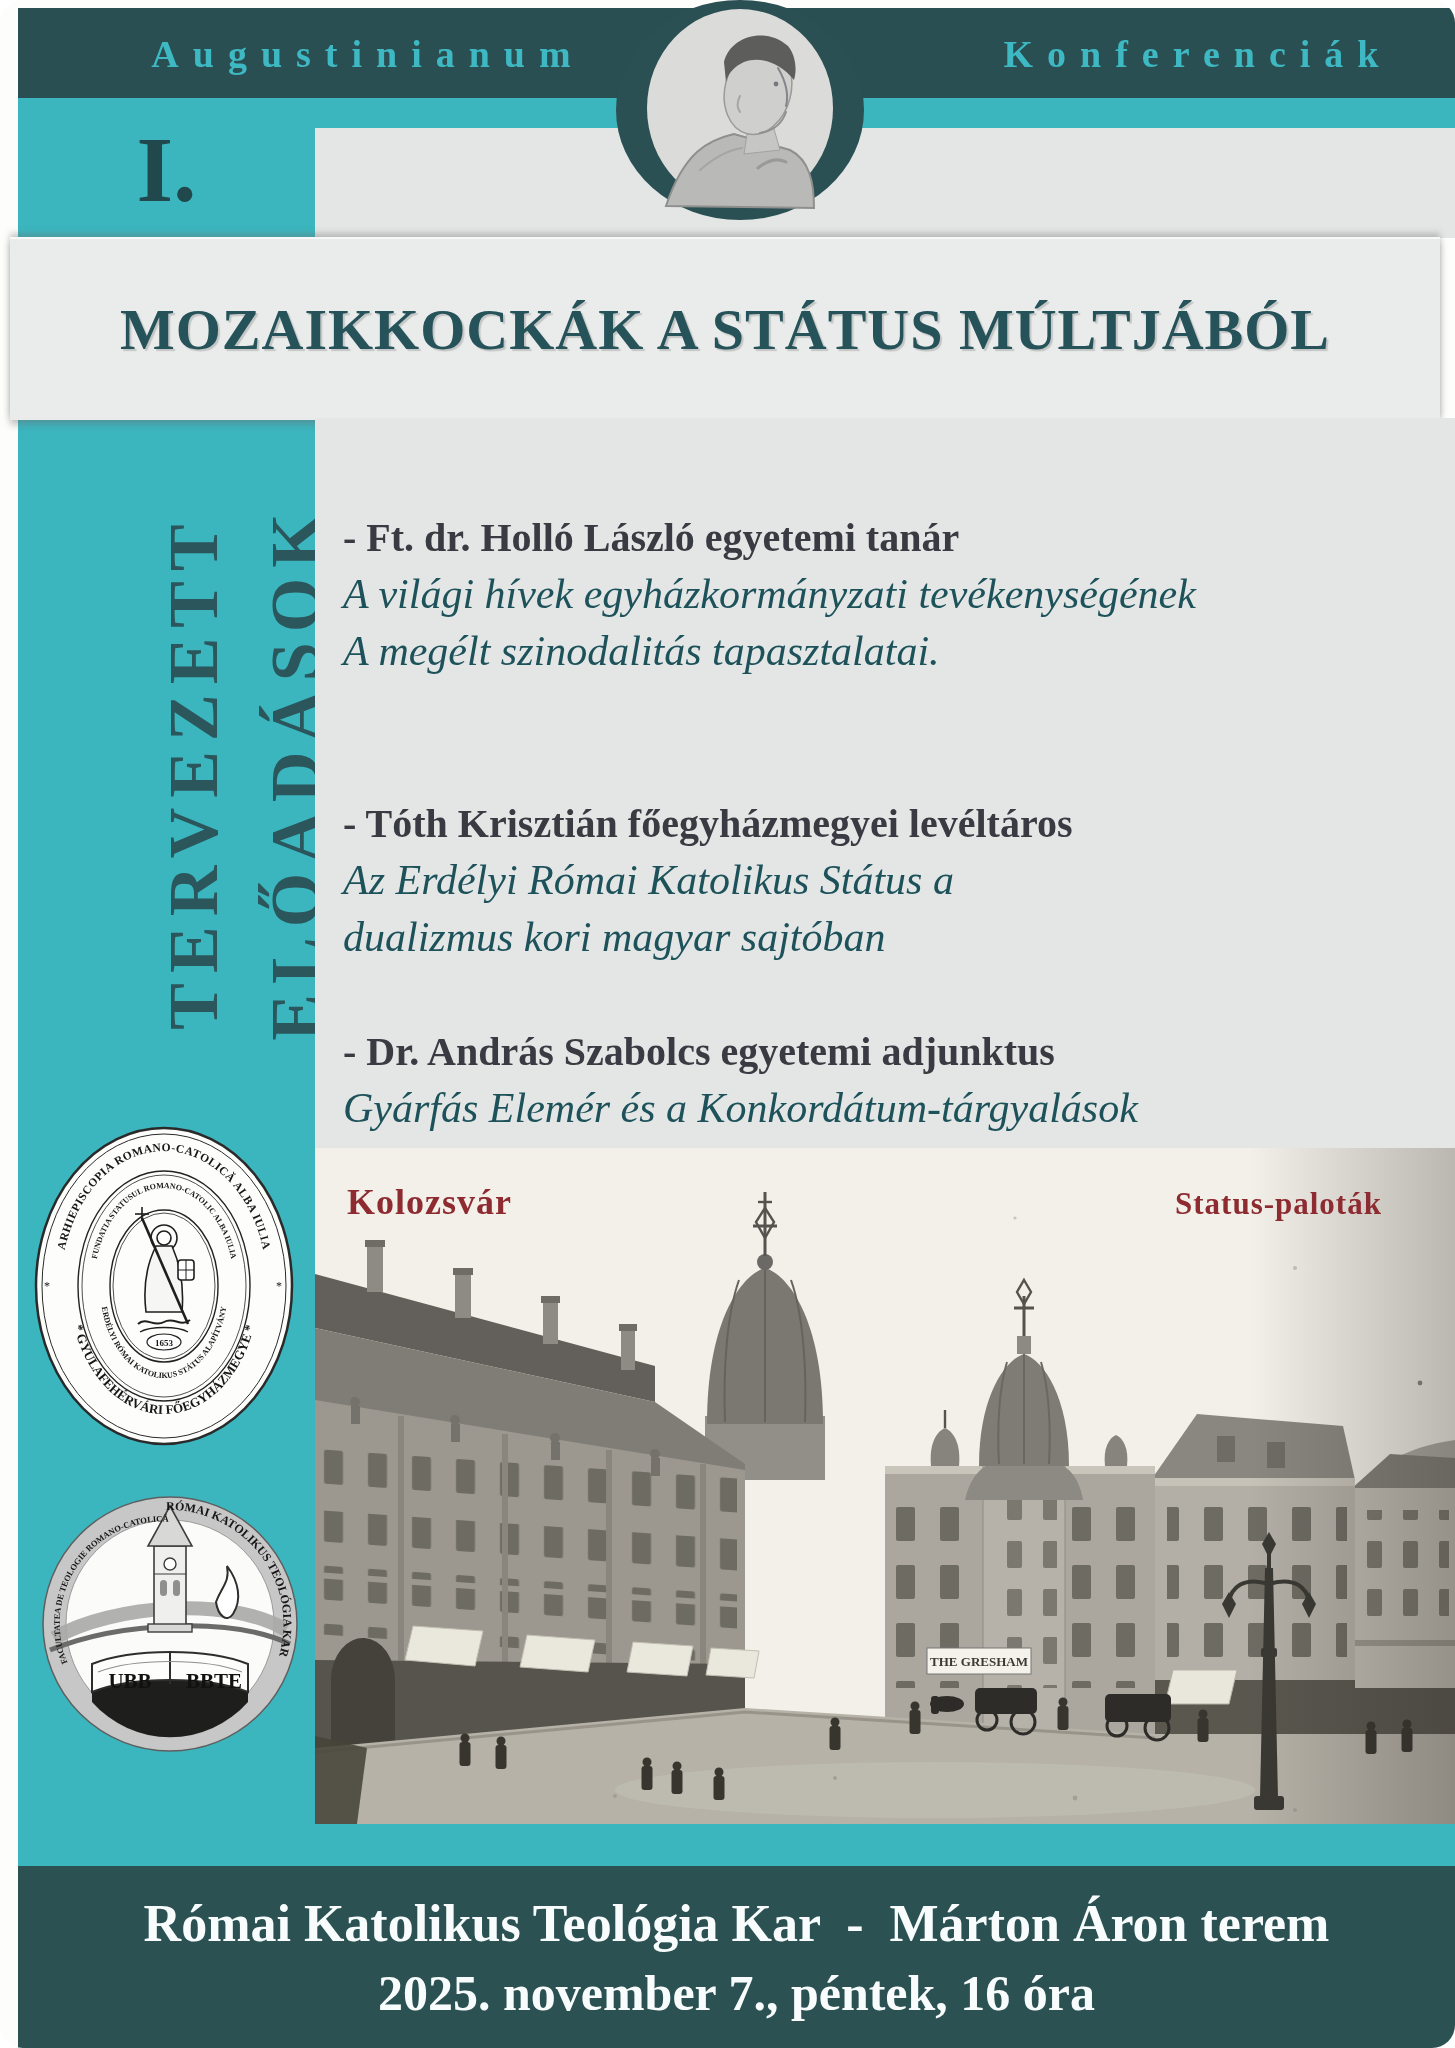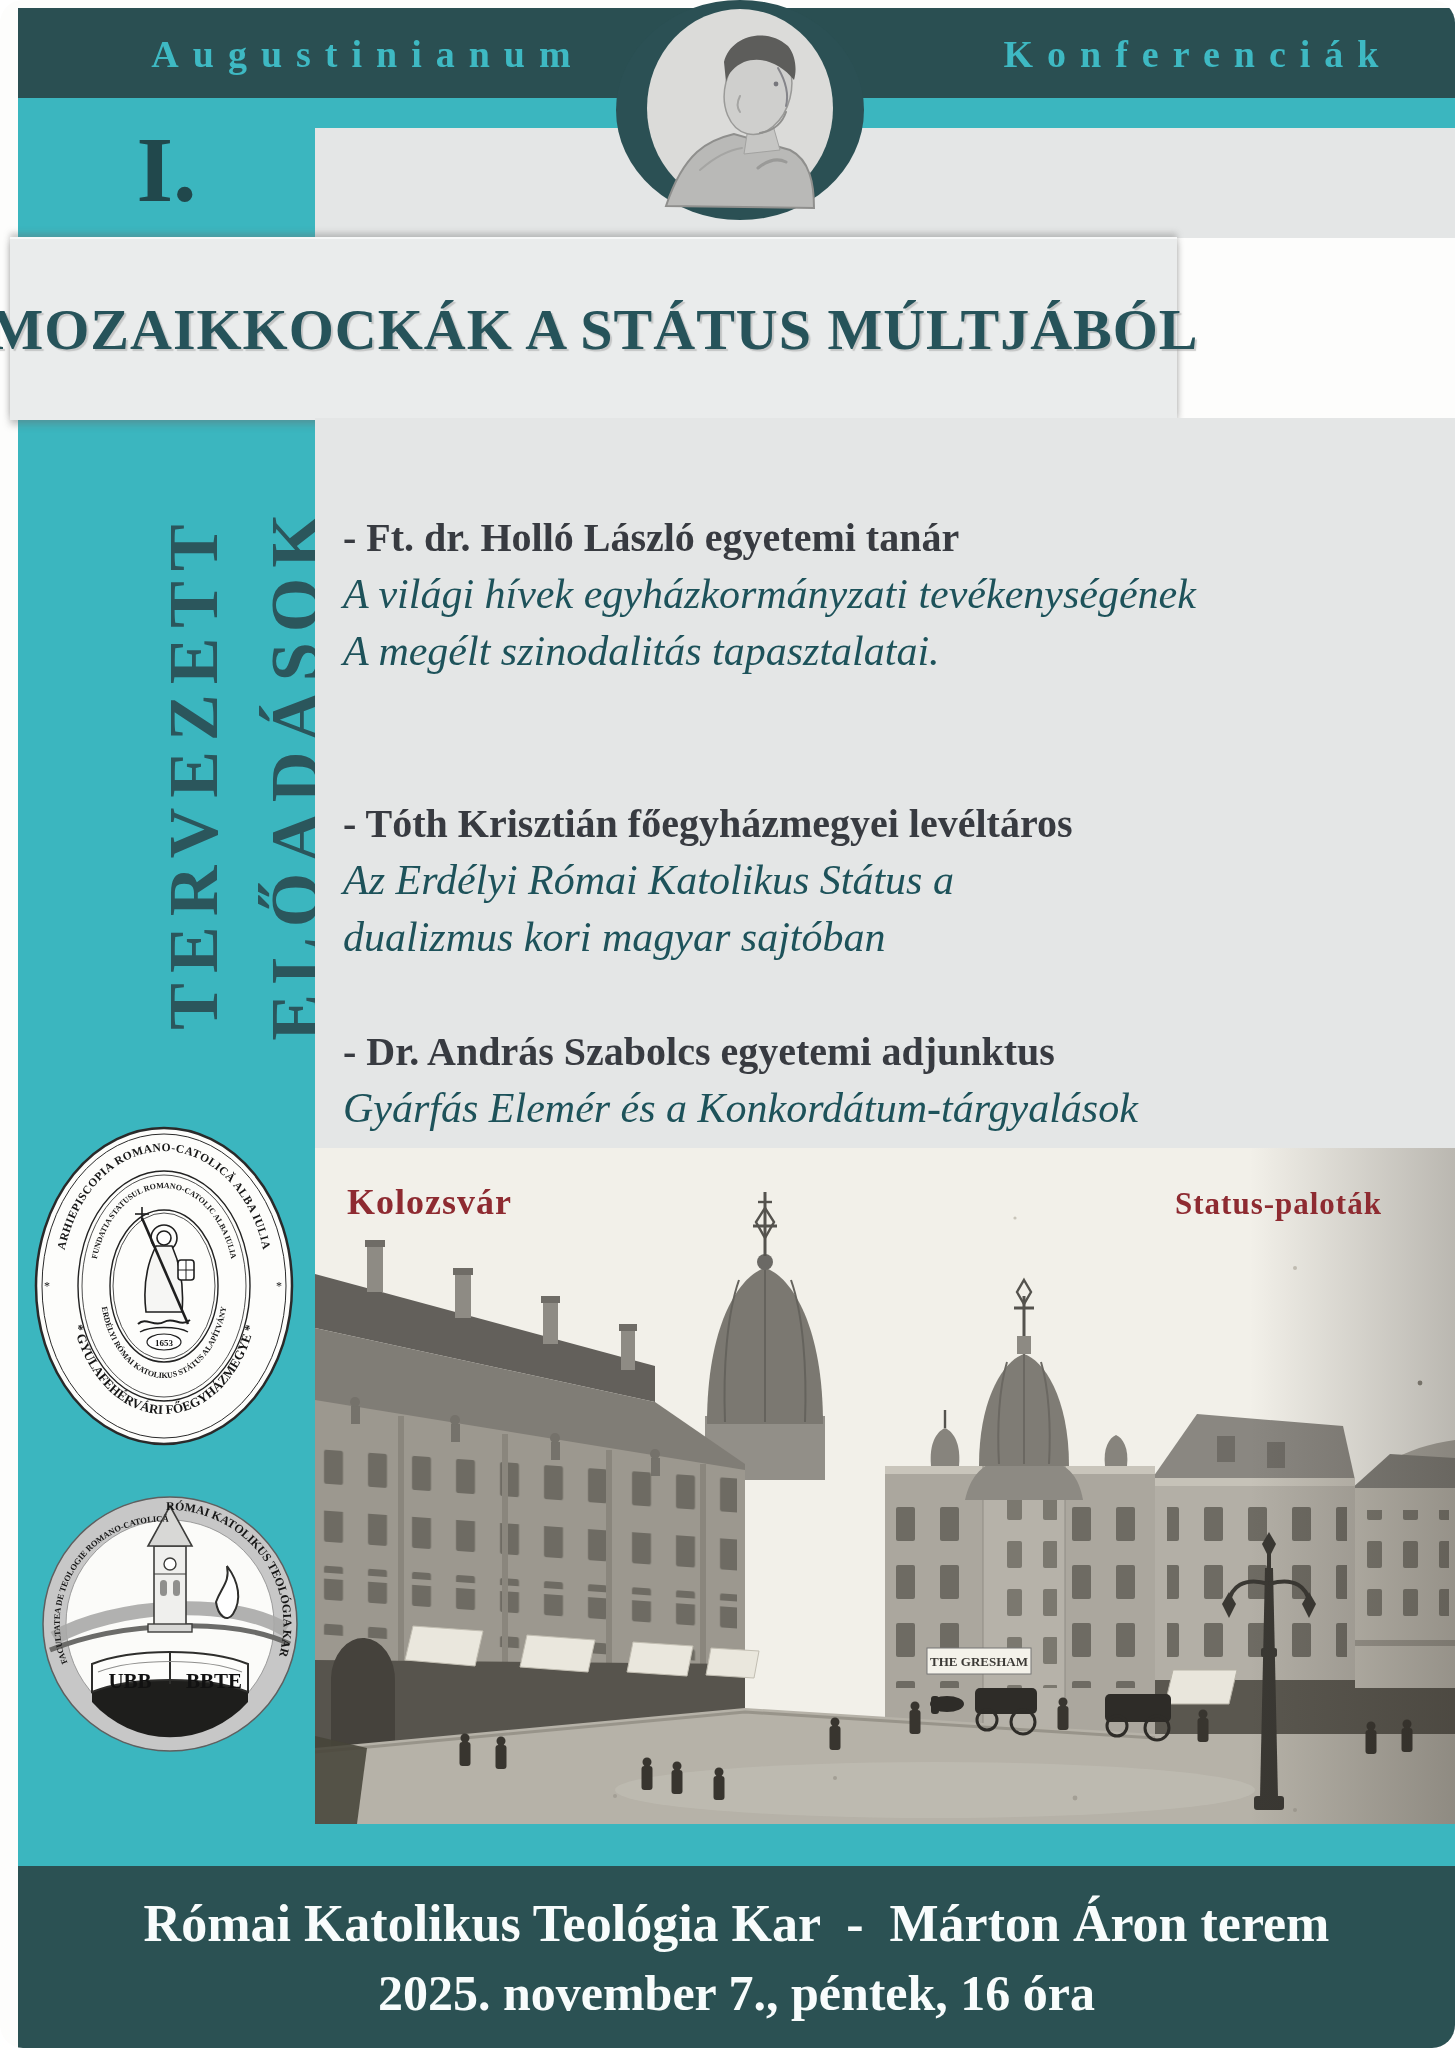--- a/index.html
+++ b/index.html
@@ -5,21 +5,21 @@
   html,body{margin:0;padding:0;background:#ffffff;}
   .poster{position:relative;width:1455px;height:2048px;background:#fdfdfc;overflow:hidden;
           font-family:"Liberation Serif","DejaVu Serif",serif;border-radius:23px;}
   .abs{position:absolute;}
 
   
   .header-band{left:18px;top:8px;width:1437px;height:90px;background:#2a4f52;}
   .turq-top{left:18px;top:98px;width:1437px;height:30px;background:#3bb6bf;}
   .left-column{left:18px;top:98px;width:297px;height:1768px;background:#3bb6bf;}
   .upper-gray{left:315px;top:128px;width:1140px;height:110px;background:#e4e6e6;}
-  .title-band{left:10px;top:237px;width:1167px;height:181px;background:#eaecec;
+  .title-band{left:10px;top:237px;width:1430px;height:181px;background:#eaecec;
               border-top:2px solid #f7f8f8;
               box-shadow:0 -4px 6px rgba(110,110,110,.35),0 5px 7px rgba(110,110,110,.4);
               display:flex;align-items:center;justify-content:center;}
   .content-gray{left:315px;top:418px;width:1140px;height:730px;background:#e4e6e6;}
   .photo-wrap{left:315px;top:1148px;width:1140px;height:676px;}
   .turq-bottom{left:18px;top:1824px;width:1437px;height:42px;background:#3bb6bf;}
   .footer-band{left:18px;top:1866px;width:1437px;height:216px;background:#2b5153;text-align:center;}
 
   
   .head-label{position:absolute;top:24px;font-size:38px;font-weight:700;color:#3eb9c3;

